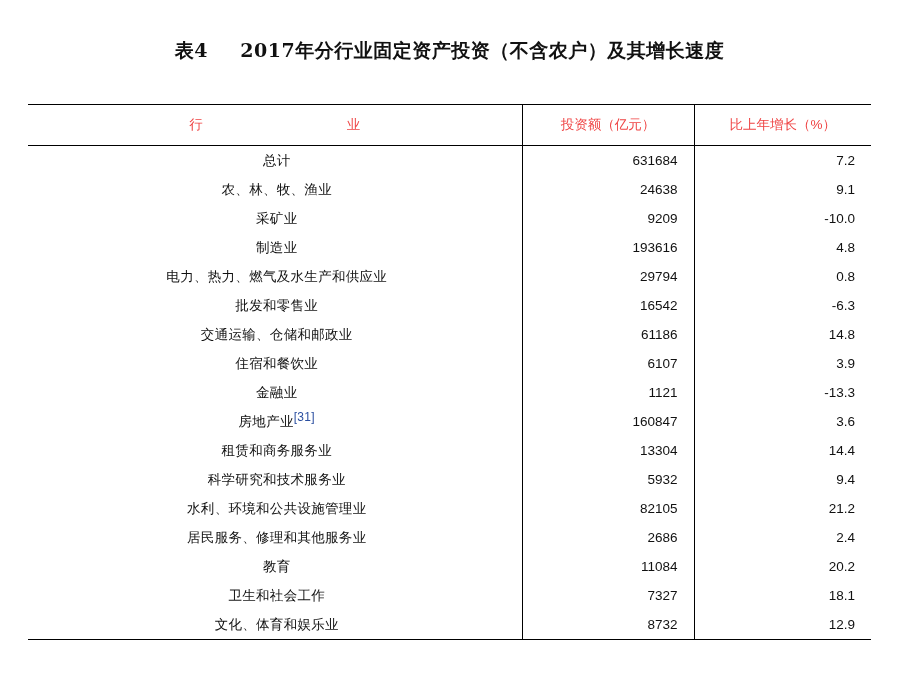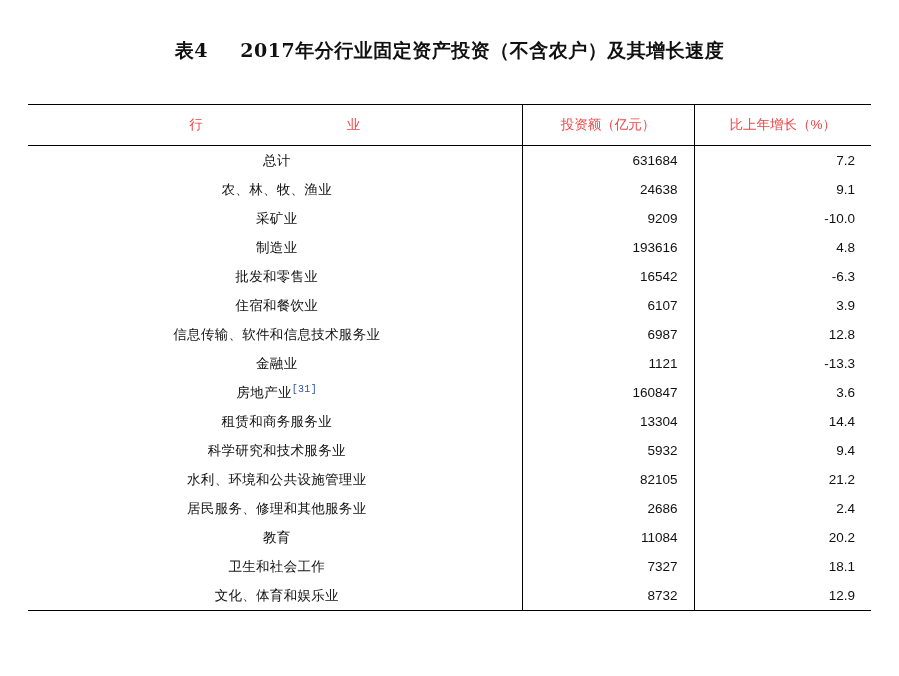--- a/index.html
+++ b/index.html
@@ -85,25 +85,24 @@
     padding-right: 16px;
     font-family: "Liberation Sans", "DejaVu Sans", sans-serif;
   }
   table.stat tbody td.sep-left {
     border-left: 1.1px solid #000;
   }
   table.stat tbody tr:last-child td {
     border-bottom: 1.6px solid #000;
   }
   sup.fn {
-    font-size: 10px;
+    font-size: 12px;
     color: #2b4fa0;
     vertical-align: super;
     line-height: 0;
-    font-family: Liberation Mono, monospace;
   }
 </style>
 </head>
 <body>
 
 <div class="page">
 
   <div class="table-title">
     <span class="tnum">表4</span>
     <span style="display:inline-block;width:18px"></span>
@@ -141,35 +140,40 @@
             <td class="industry"><span>采矿业</span></td>
             <td class="amount sep-left">9209</td>
             <td class="growth sep-left">-10.0</td>
           </tr>
           <tr>
             <td class="industry"><span>制造业</span></td>
             <td class="amount sep-left">193616</td>
             <td class="growth sep-left">4.8</td>
           </tr>
           <tr>
+            <td class="industry"><span>电力、热力、燃气及水生产和供应业</span></td>
+            <td class="amount sep-left">29794</td>
+            <td class="growth sep-left">0.8</td>
+          </tr>
+          <tr>
             <td class="industry"><span>批发和零售业</span></td>
             <td class="amount sep-left">16542</td>
             <td class="growth sep-left">-6.3</td>
           </tr>
           <tr>
+            <td class="industry"><span>交通运输、仓储和邮政业</span></td>
+            <td class="amount sep-left">61186</td>
+            <td class="growth sep-left">14.8</td>
+          </tr>
+          <tr>
             <td class="industry"><span>住宿和餐饮业</span></td>
             <td class="amount sep-left">6107</td>
             <td class="growth sep-left">3.9</td>
           </tr>
           <tr>
-            <td class="industry"><span>信息传输、软件和信息技术服务业</span></td>
-            <td class="amount sep-left">6987</td>
-            <td class="growth sep-left">12.8</td>
-          </tr>
-          <tr>
             <td class="industry"><span>金融业</span></td>
             <td class="amount sep-left">1121</td>
             <td class="growth sep-left">-13.3</td>
           </tr>
           <tr>
             <td class="industry"><span>房地产业</span><sup class="fn">[31]</sup></td>
             <td class="amount sep-left">160847</td>
             <td class="growth sep-left">3.6</td>
           </tr>
           <tr>

